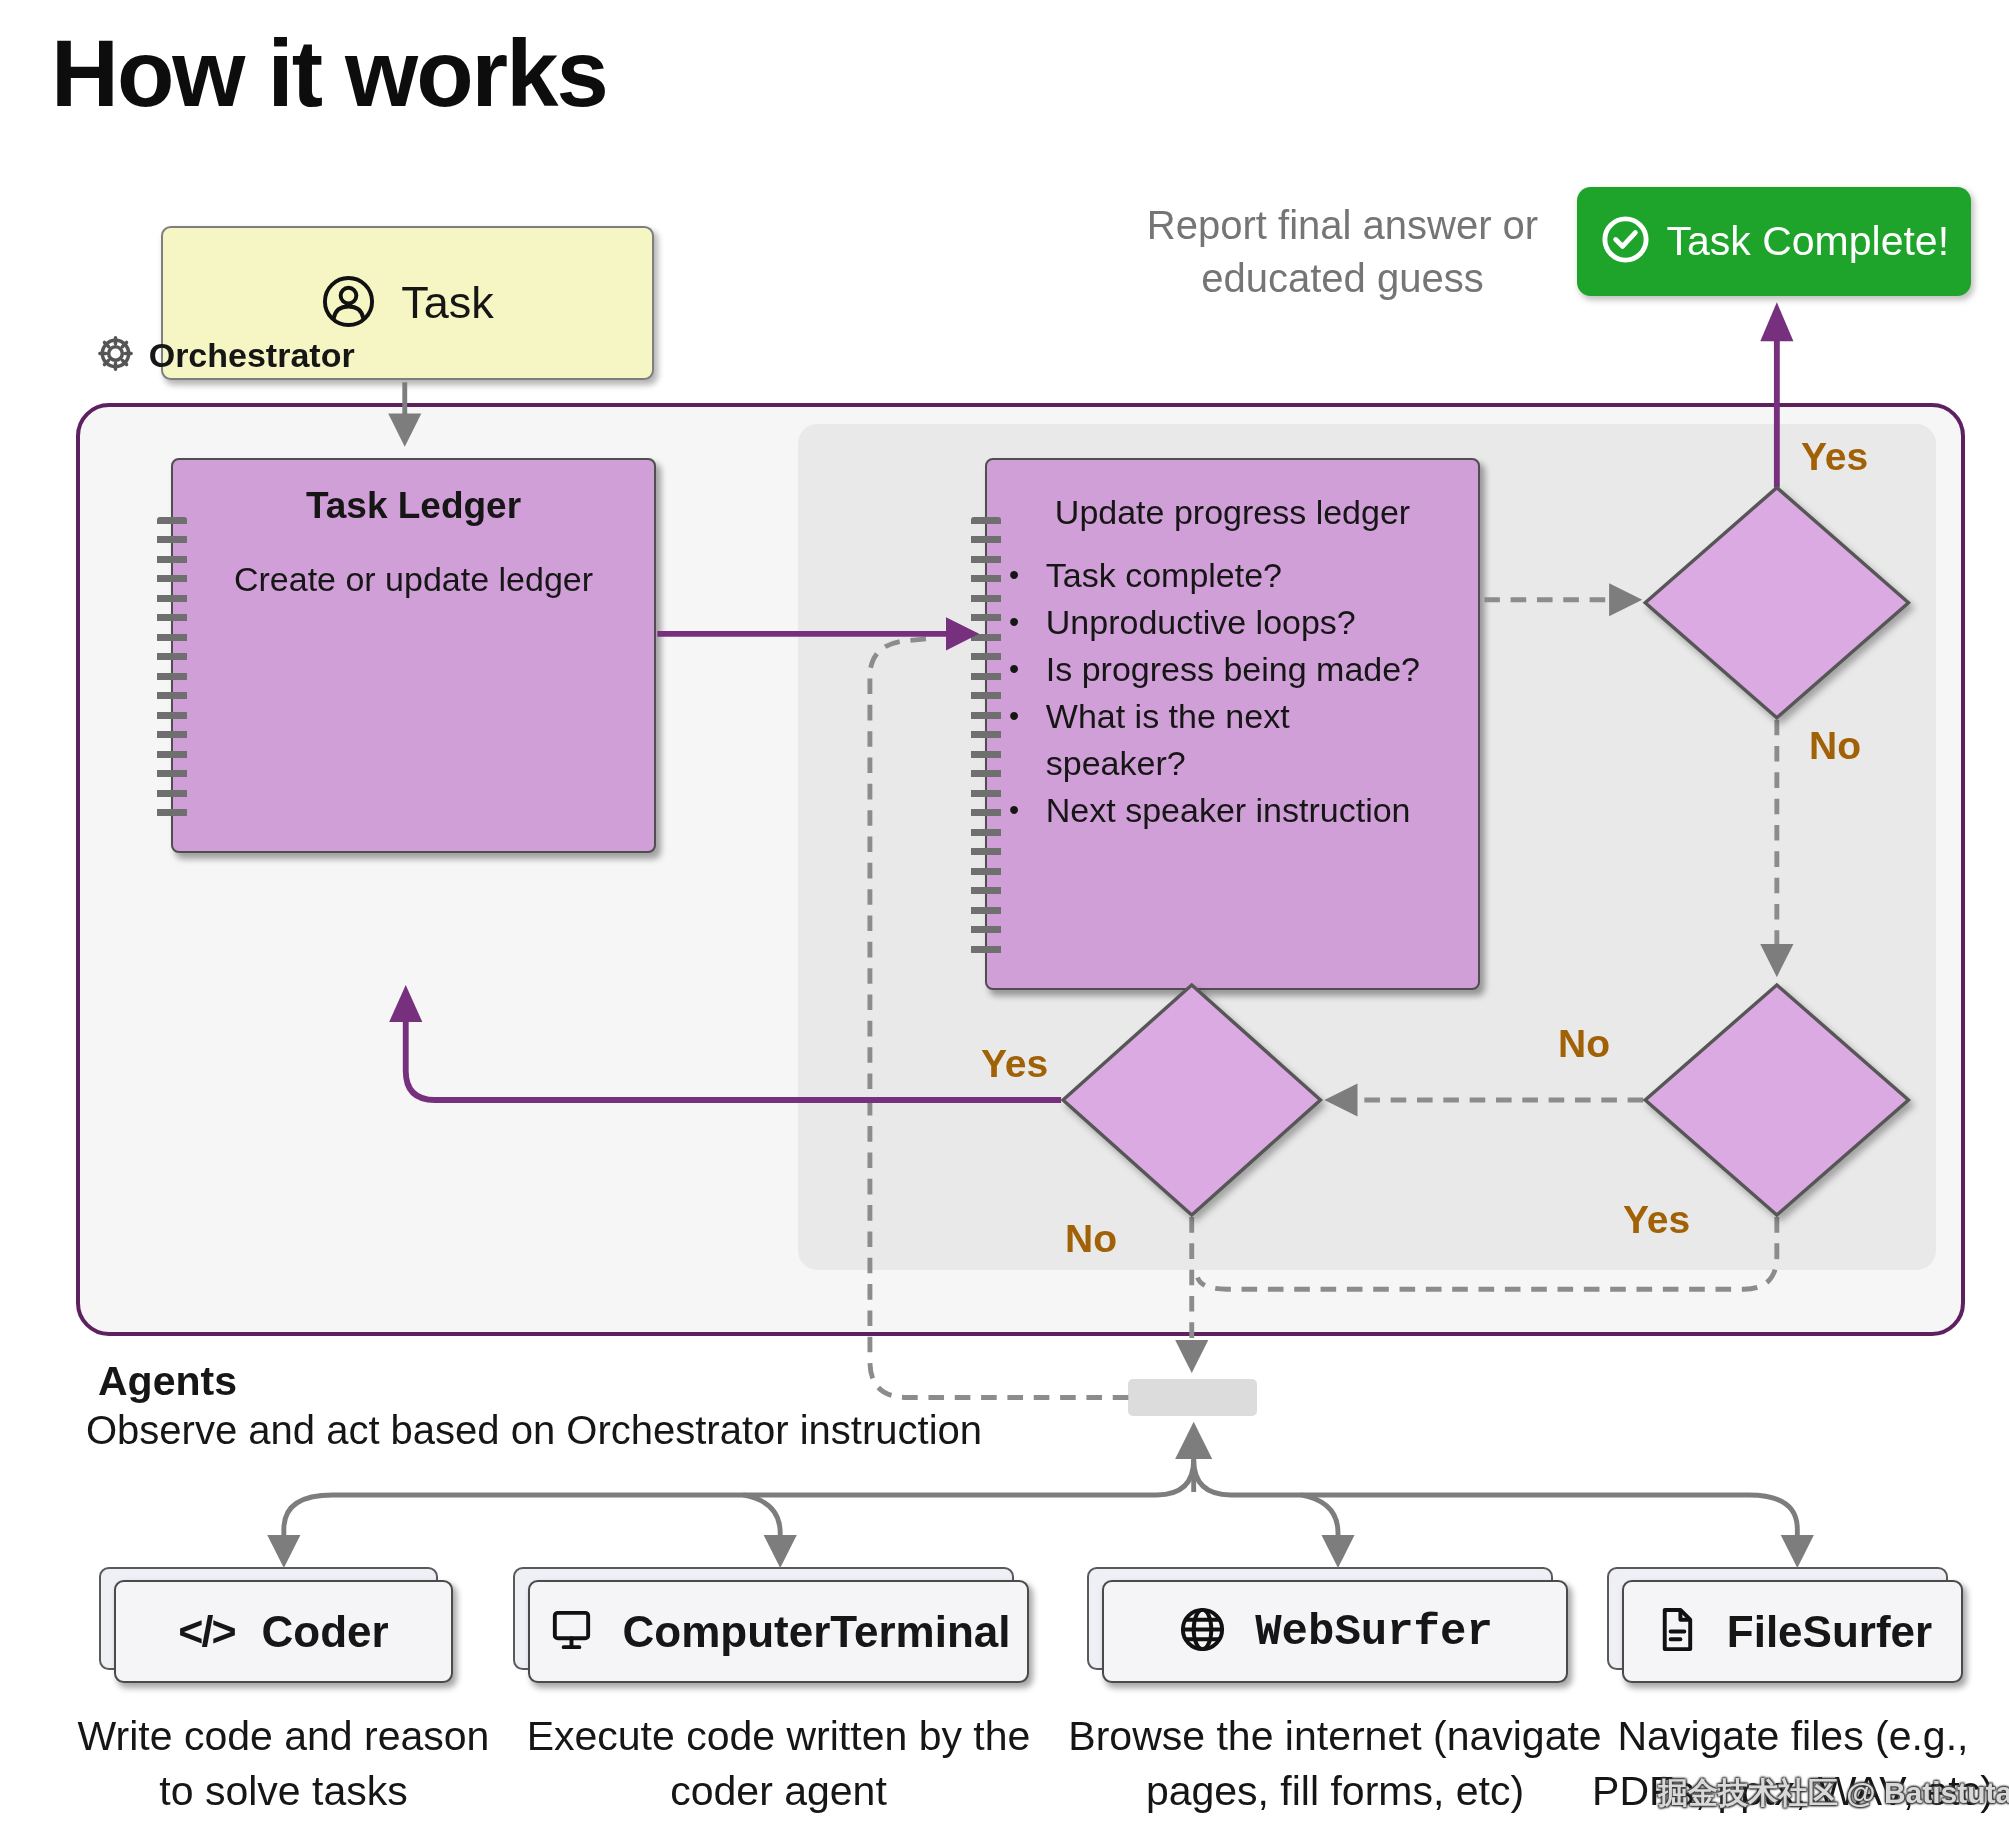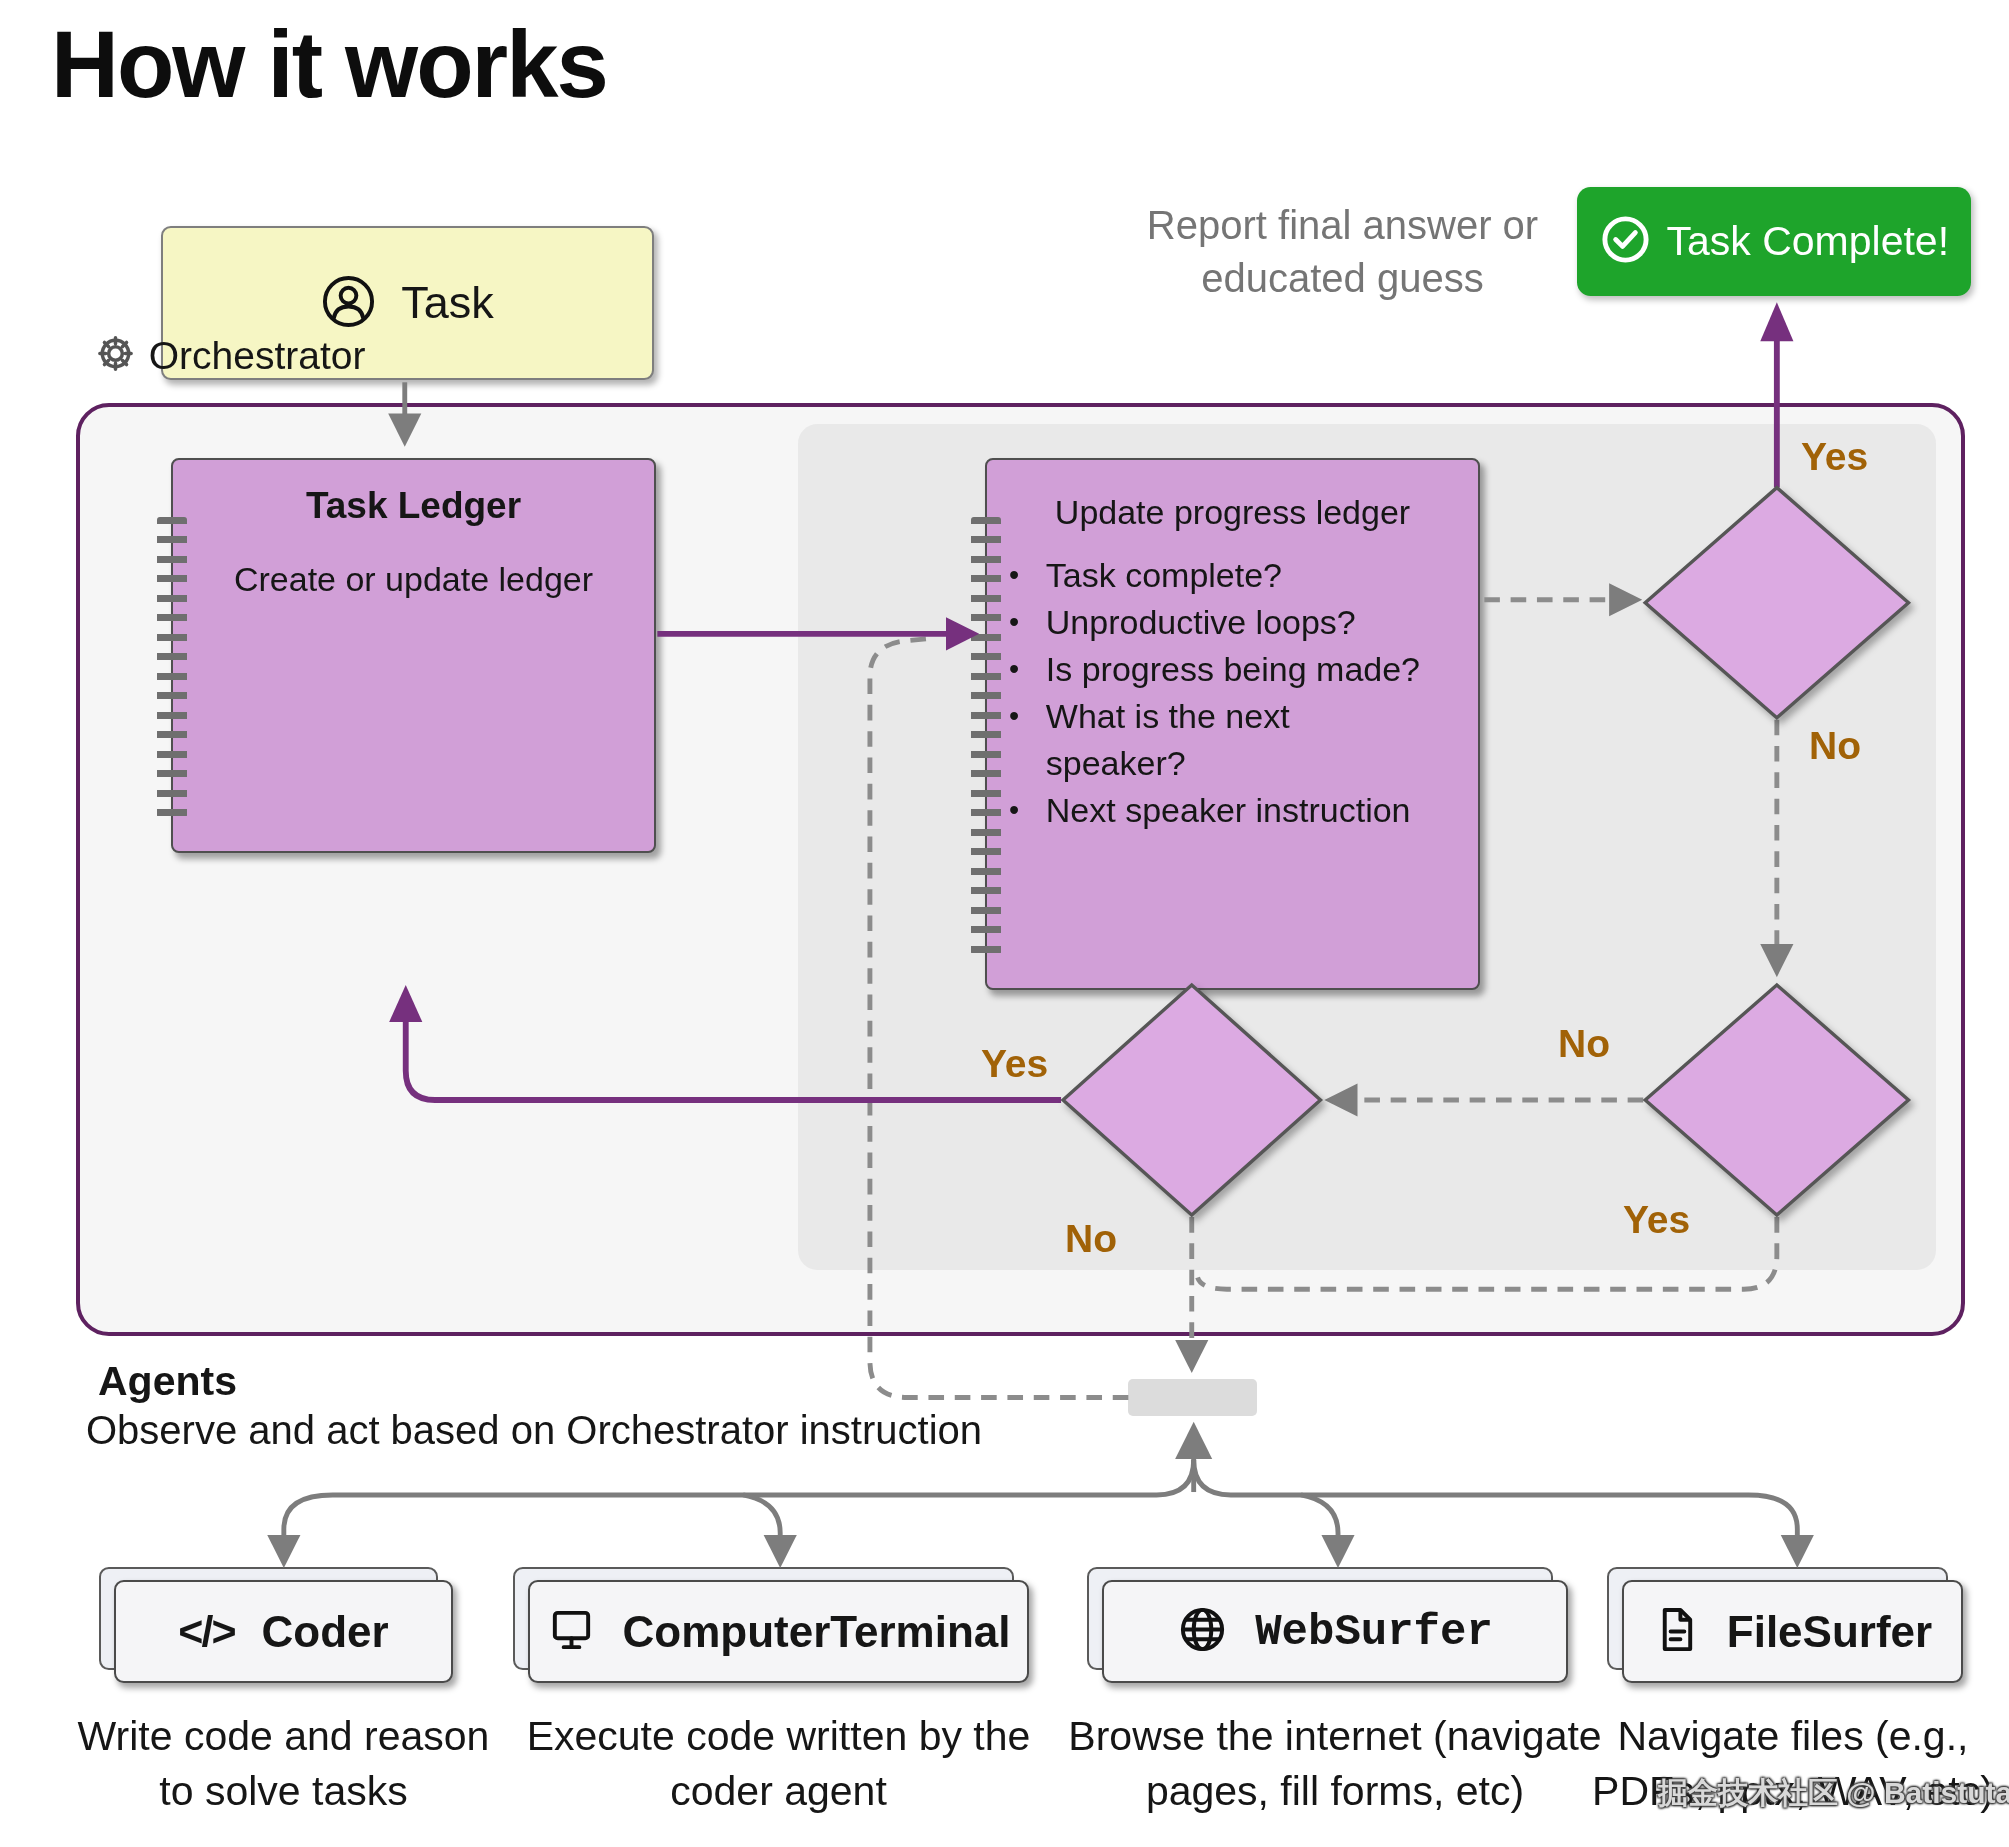--- a/index.html
+++ b/index.html
@@ -2,32 +2,32 @@
 <html><head>
 <meta charset="utf-8">
 <style>
   html,body{margin:0;padding:0;background:#fff;}
   body{
     position:relative;width:2009px;height:1847px;overflow:hidden;
     font-family:"Liberation Sans", sans-serif;color:#161616;
   }
   .abs{position:absolute;}
   
-  .page-title{left:51px;top:11px;font-size:94px;font-weight:700;letter-spacing:-2px;color:#0d0d0d;}
+  .page-title{left:51px;top:20px;font-size:94px;font-weight:700;letter-spacing:-2px;color:#0d0d0d;}
   
   .task-box{
     left:161px;top:226px;width:493px;height:154px;box-sizing:border-box;
     background:var(--task-yellow);border:2.9px solid #7e7e7e;border-radius:9.8px;
     box-shadow:3.9px 4.9px 5.9px rgba(0,0,0,.3);
     display:flex;align-items:center;justify-content:center;gap:25px;
   }
   .task-box .label{font-size:45px;font-weight:500;}
   
   .orch-label{left:94px;top:332px;display:flex;align-items:center;gap:11.7px;}
-  .orch-label .txt{font-size:39px;font-weight:400;}
+  .orch-label .txt{font-size:34px;font-weight:700;}
   
   .orch-box{
     left:76px;top:403px;width:1889px;height:933px;box-sizing:border-box;
     background:#f6f6f6;border:4.9px solid var(--purple-border);border-radius:33px;
   }
   .inner-panel{
     left:798px;top:424px;width:1138px;height:846px;
     background:#e9e9e9;border-radius:19.5px;
   }
   

